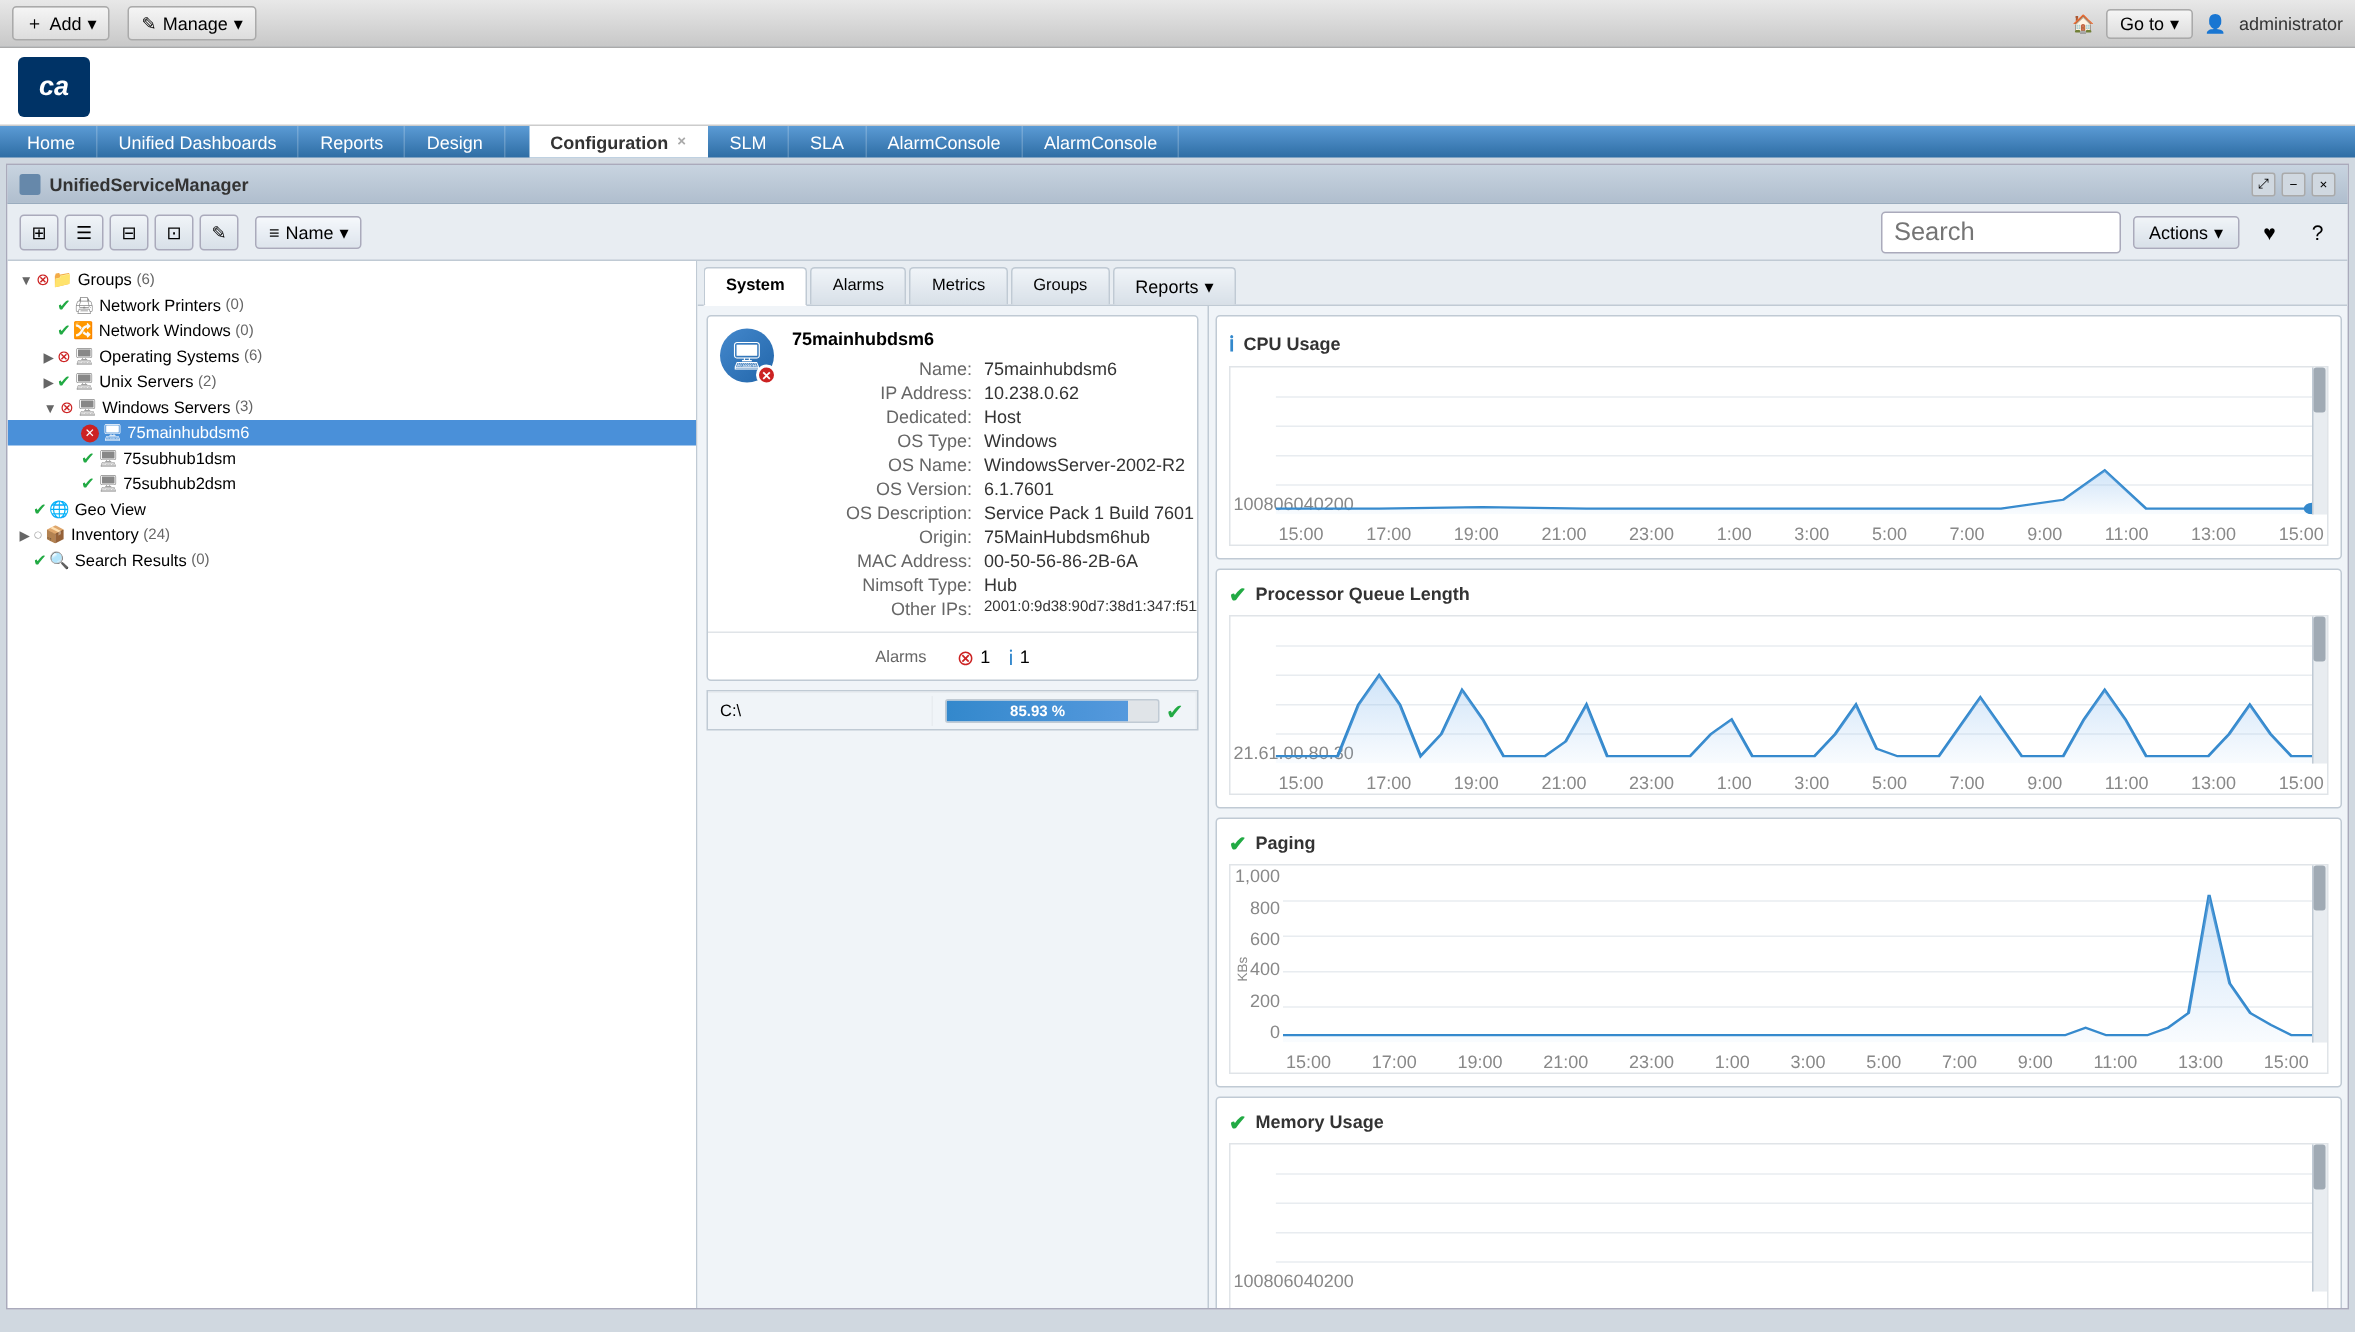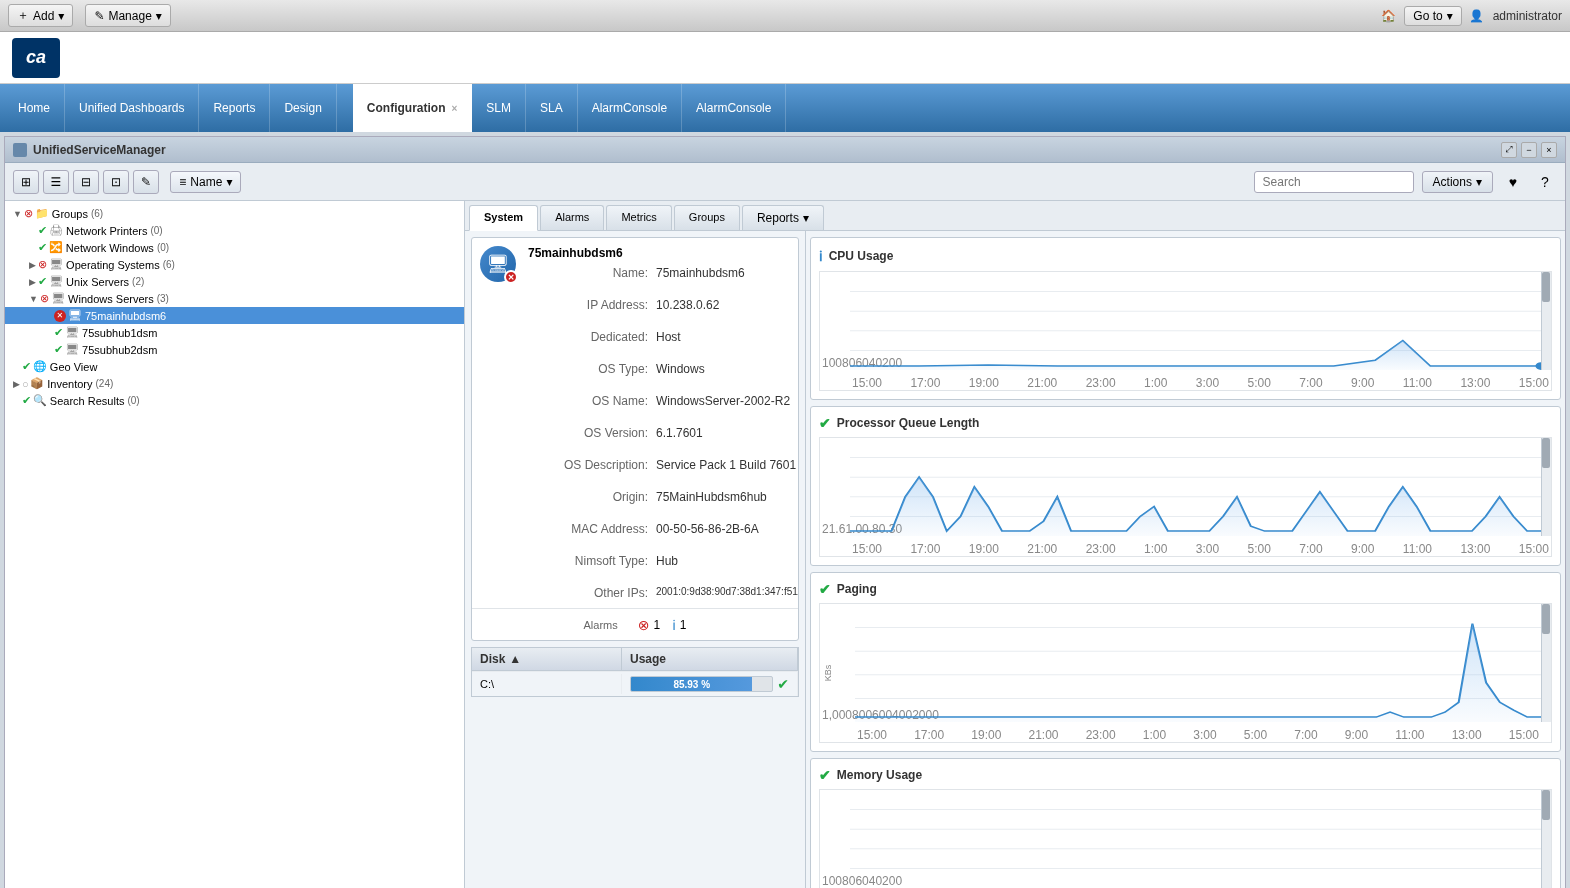--- a/index.html
+++ b/index.html
@@ -46,21 +46,21 @@
       justify-content: center;
       color: white;
       font-size: 18px;
       font-weight: bold;
       font-style: italic;
     }
 
     
     #nav-bar {
       background: linear-gradient(to bottom, #5b9bd5, #2e6da4);
-      height: 48px;
+      height: 21px;
       display: flex;
       align-items: stretch;
       padding: 0 4px;
     }
     .nav-tab {
       display: flex;
       align-items: center;
       padding: 0 14px;
       color: white;
       font-size: 12px;
@@ -134,21 +134,21 @@
       padding: 3px 8px;
       display: flex; align-items: center; gap: 4px;
       cursor: pointer; font-size: 11px;
     }
     .search-input {
       border: 1px solid #aab;
       border-radius: 3px;
       padding: 3px 8px;
       width: 160px;
       background: white;
-      font-size: 12px;
+      font-size: 17px;
     }
     .actions-btn {
       background: linear-gradient(to bottom, #f0f4f8, #d8e0e8);
       border: 1px solid #aab;
       border-radius: 3px;
       padding: 3px 10px;
       cursor: pointer;
       display: flex; align-items: center; gap: 4px;
       font-size: 11px;
     }
@@ -256,21 +256,21 @@
       position: relative;
     }
     .server-status-badge {
       position: absolute; bottom: -2px; right: -2px;
       width: 14px; height: 14px; border-radius: 50%;
       background: #cc2222;
       border: 2px solid white;
       display: flex; align-items: center; justify-content: center;
       color: white; font-size: 8px; font-weight: bold;
     }
-    .info-grid { display: grid; grid-template-columns: 120px 1fr; gap: 18px 8px; font-size: 11px; }
+    .info-grid { display: grid; grid-template-columns: 120px 1fr; gap: 2px 8px; font-size: 11px; }
     .info-label { color: #666; text-align: right; }
     .info-value { color: #333; }
 
     
     #alarms-section {
       border-top: 1px solid #e0e4e8;
       padding: 6px;
       display: flex;
       align-items: center;
       justify-content: center;
@@ -652,29 +652,20 @@
                 <span>1</span>
               </div>
               <div class="alarm-badge">
                 <span class="alarm-icon-info">ℹ</span>
                 <span>1</span>
               </div>
             </div>
           </div>
 
           <div id="disk-table-container">
-            <div class="disk-table-header">
-              <div class="disk-col disk-name">
-                <span>Disk</span>
-                <span>▲</span>
-              </div>
-              <div class="disk-col disk-usage">
-                <span>Usage</span>
-              </div>
-            </div>
             <div class="disk-row">
               <div class="disk-cell disk-name">C:\</div>
               <div class="disk-cell disk-usage">
                 <div class="usage-bar-bg">
                   <div class="usage-bar-fill" style="width:86%;text-align:right;">85.93 %</div>
                 </div>
                 <span class="check-green">✔</span>
               </div>
             </div>
           </div>
@@ -789,21 +780,21 @@
 
             </div>
           </div>
 
           <div class="chart-card">
             <div class="chart-title">
               <span style="color:#22aa44; font-size:14px;">✔</span>
               <span>Paging</span>
             </div>
             <div class="chart-area chart-area-tall" style="height:140px;">
-              <div style="position:absolute;left:0;top:0;bottom:20px;width:35px;display:flex;flex-direction:row;justify-content:space-between;align-items:flex-end;padding:0 2px;font-size:9px;color:#888;">
+              <div style="position:absolute;left:0;top:0;bottom:20px;width:35px;display:flex;flex-direction:column;justify-content:space-between;align-items:flex-end;padding:0 2px;font-size:9px;color:#888;">
                 <span>1,000</span>
                   <span>800</span>
                   <span>600</span>
                   <span>400</span>
                   <span>200</span>
                   <span>0</span>
               </div>
               <div style="position:absolute;left:35px;top:0;right:10px;bottom:20px;overflow:hidden;">
                 <svg class="chart-svg" viewBox="0 0 500 120" preserveAspectRatio="none">
                   <defs>

